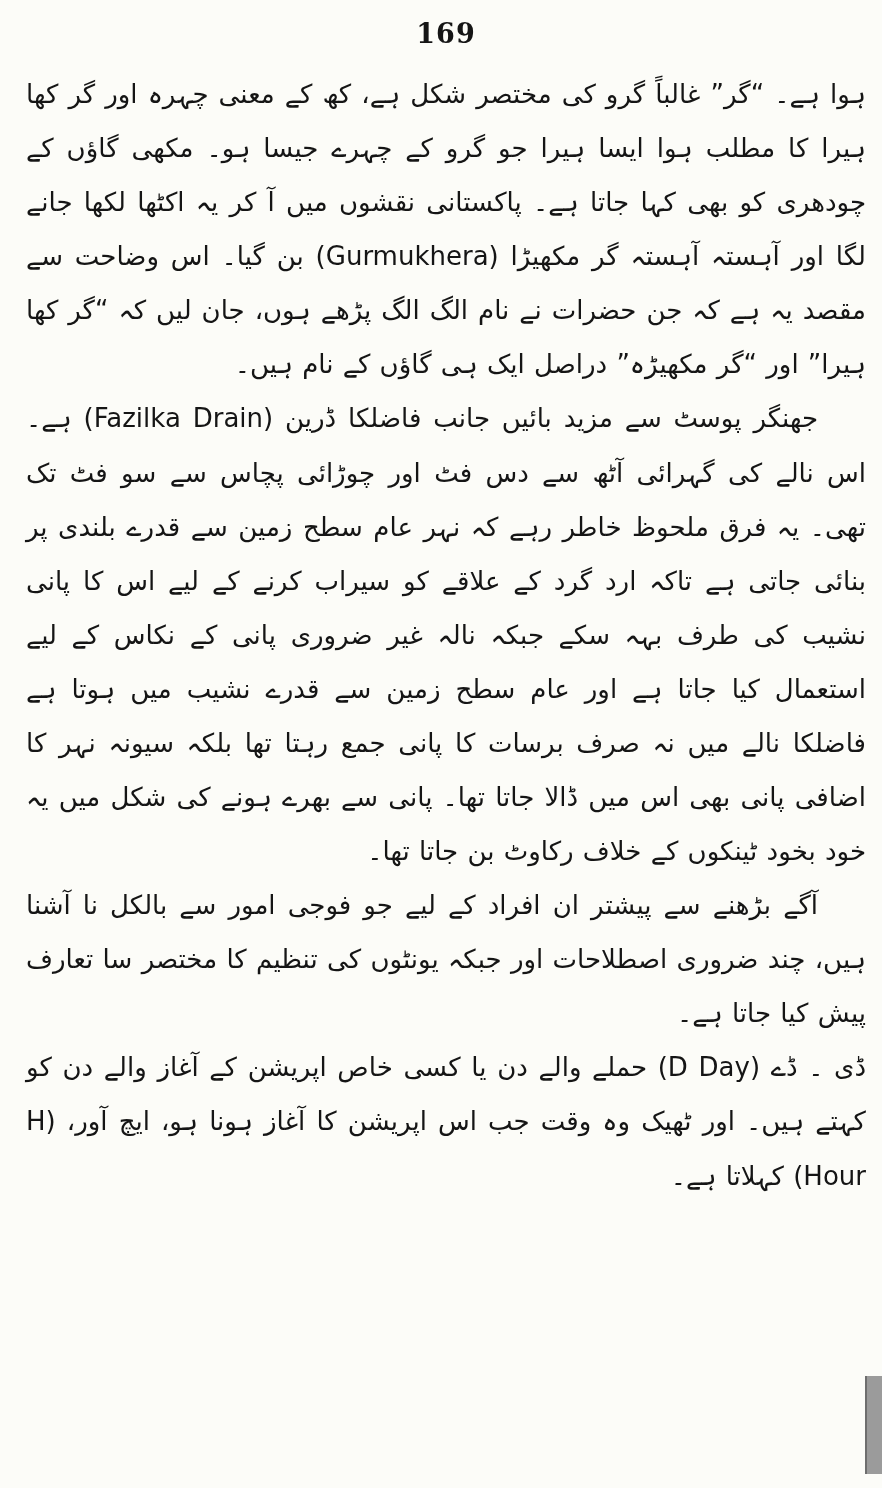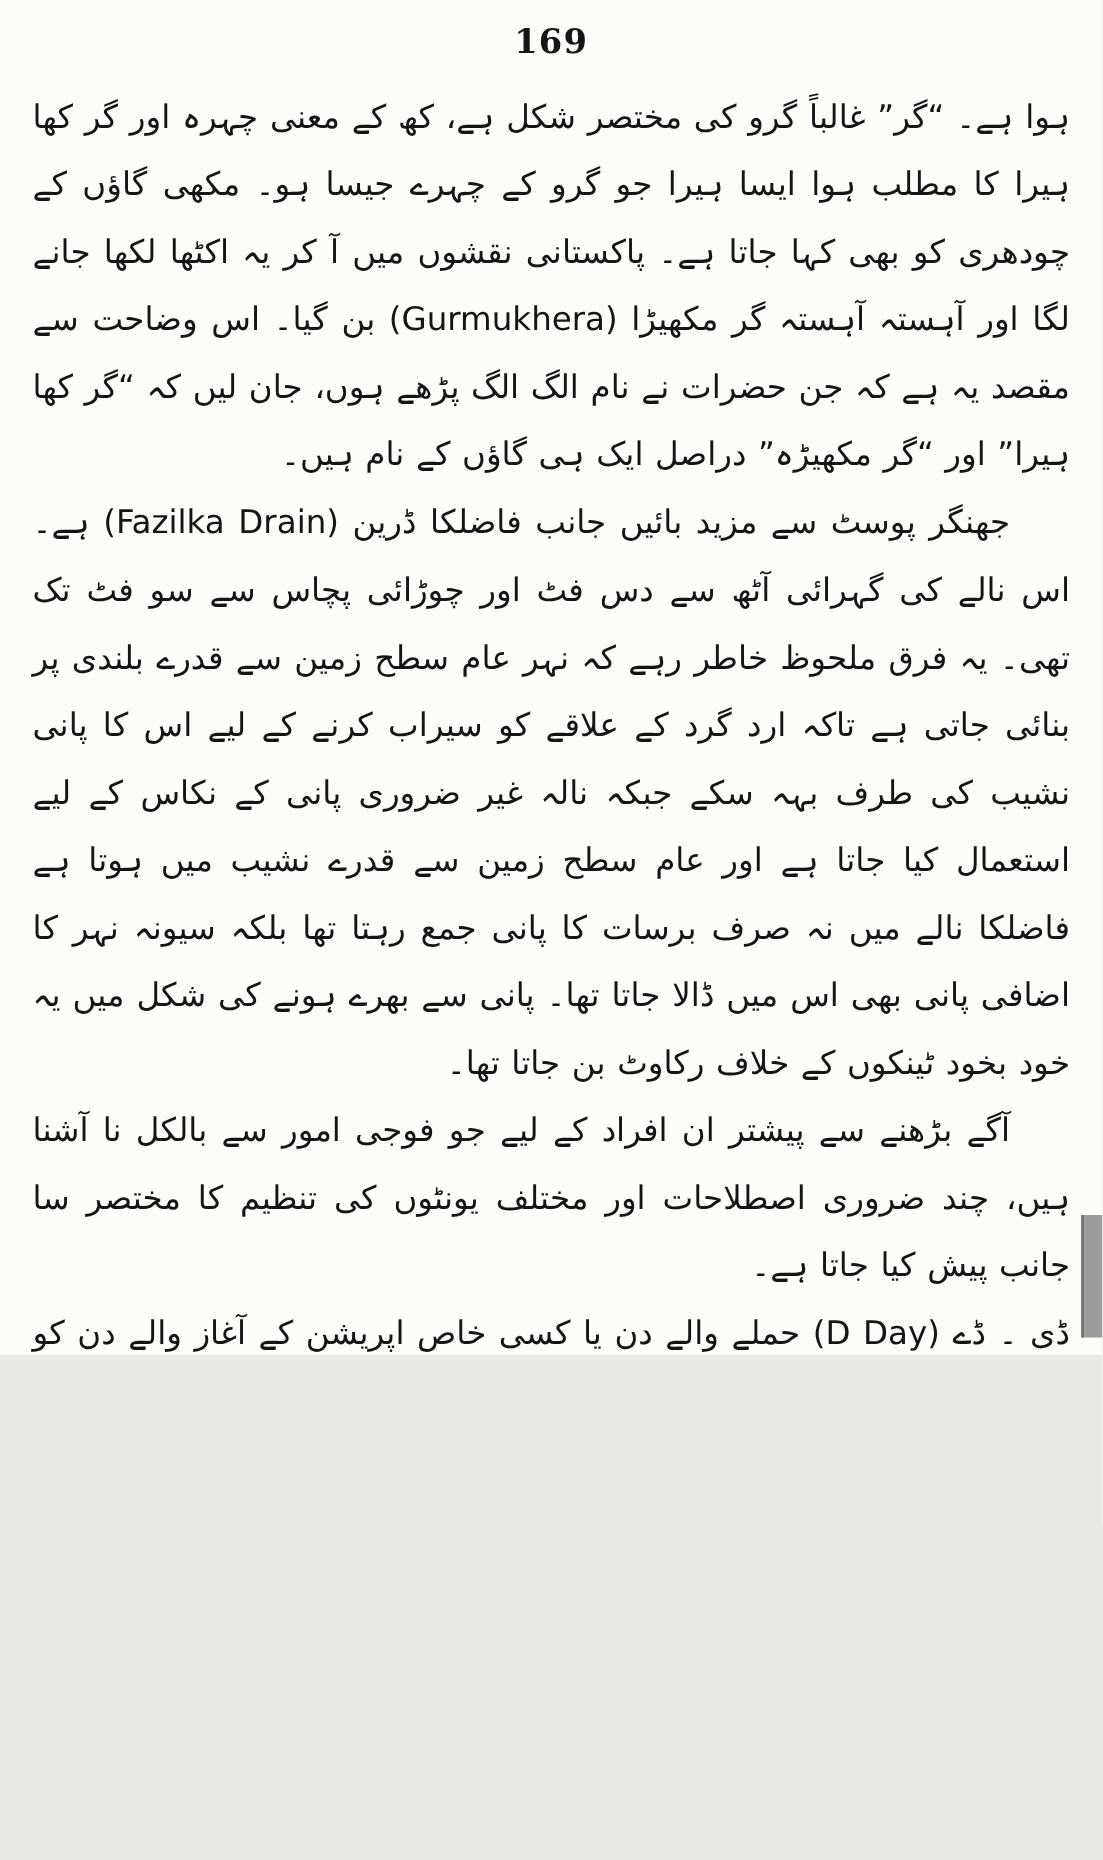--- a/index.html
+++ b/index.html
@@ -3,28 +3,28 @@
 <meta charset="utf-8">
 <style>
   html, body {
     margin: 0;
     padding: 0;
     background: #e8e8e4;
   }
   .page {
     position: relative;
     width: 882px;
-    height: 1084px;
+    height: 1488px;
     margin: 0 auto;
     background: #fcfcf8;
     color: #151515;
     font-family: "DejaVu Sans", sans-serif;
     overflow: hidden;
     box-sizing: border-box;
-    padding: 14px 26px 10px 26px;
+    padding: 14px 16px 10px 26px;
   }
   .page-number {
     text-align: center;
     font-weight: bold;
     font-size: 27px;
     letter-spacing: 1px;
     margin: 4px 0 18px 0;
     font-family: "DejaVu Serif", serif;
   }
   .body-text {
@@ -55,20 +55,20 @@
 </head>
 <body>
 
 <div class="page">
 
   <div class="page-number">169</div>
 
   <div class="body-text">
     <p>ہوا ہے۔ “گر” غالباً گرو کی مختصر شکل ہے، کھ کے معنی چہرہ اور گر کھا ہیرا کا مطلب ہوا ایسا ہیرا جو گرو کے چہرے جیسا ہو۔ مکھی گاؤں کے چودھری کو بھی کہا جاتا ہے۔ پاکستانی نقشوں میں آ کر یہ اکٹھا لکھا جانے لگا اور آہستہ آہستہ گر مکھیڑا (Gurmukhera) بن گیا۔ اس وضاحت سے مقصد یہ ہے کہ جن حضرات نے نام الگ الگ پڑھے ہوں، جان لیں کہ “گر کھا ہیرا” اور “گر مکھیڑہ” دراصل ایک ہی گاؤں کے نام ہیں۔</p>
     <p class="indent">جھنگر پوسٹ سے مزید بائیں جانب فاضلکا ڈرین (Fazilka Drain) ہے۔ اس نالے کی گہرائی آٹھ سے دس فٹ اور چوڑائی پچاس سے سو فٹ تک تھی۔ یہ فرق ملحوظ خاطر رہے کہ نہر عام سطح زمین سے قدرے بلندی پر بنائی جاتی ہے تاکہ ارد گرد کے علاقے کو سیراب کرنے کے لیے اس کا پانی نشیب کی طرف بہہ سکے جبکہ نالہ غیر ضروری پانی کے نکاس کے لیے استعمال کیا جاتا ہے اور عام سطح زمین سے قدرے نشیب میں ہوتا ہے فاضلکا نالے میں نہ صرف برسات کا پانی جمع رہتا تھا بلکہ سیونہ نہر کا اضافی پانی بھی اس میں ڈالا جاتا تھا۔ پانی سے بھرے ہونے کی شکل میں یہ خود بخود ٹینکوں کے خلاف رکاوٹ بن جاتا تھا۔</p>
-    <p class="indent">آگے بڑھنے سے پیشتر ان افراد کے لیے جو فوجی امور سے بالکل نا آشنا ہیں، چند ضروری اصطلاحات اور مختلف یونٹوں کی تنظیم کا مختصر سا جانب پیش کیا جاتا ہے۔</p>
+    <p class="indent">آگے بڑھنے سے پیشتر ان افراد کے لیے جو فوجی امور سے بالکل نا آشنا ہیں، چند ضروری اصطلاحات اور جبکہ یونٹوں کی تنظیم کا مختصر سا تعارف پیش کیا جاتا ہے۔</p>
     <p>ڈی ۔ ڈے (D Day) حملے والے دن یا کسی خاص اپریشن کے آغاز والے دن کو کہتے ہیں۔ اور ٹھیک وہ وقت جب اس اپریشن کا آغاز ہونا ہو، ایچ آور، (H Hour) کہلاتا ہے۔</p>
 
   </div>
 
   <div class="scan-artifact"></div>
 
 </div>
 
 </body></html>

